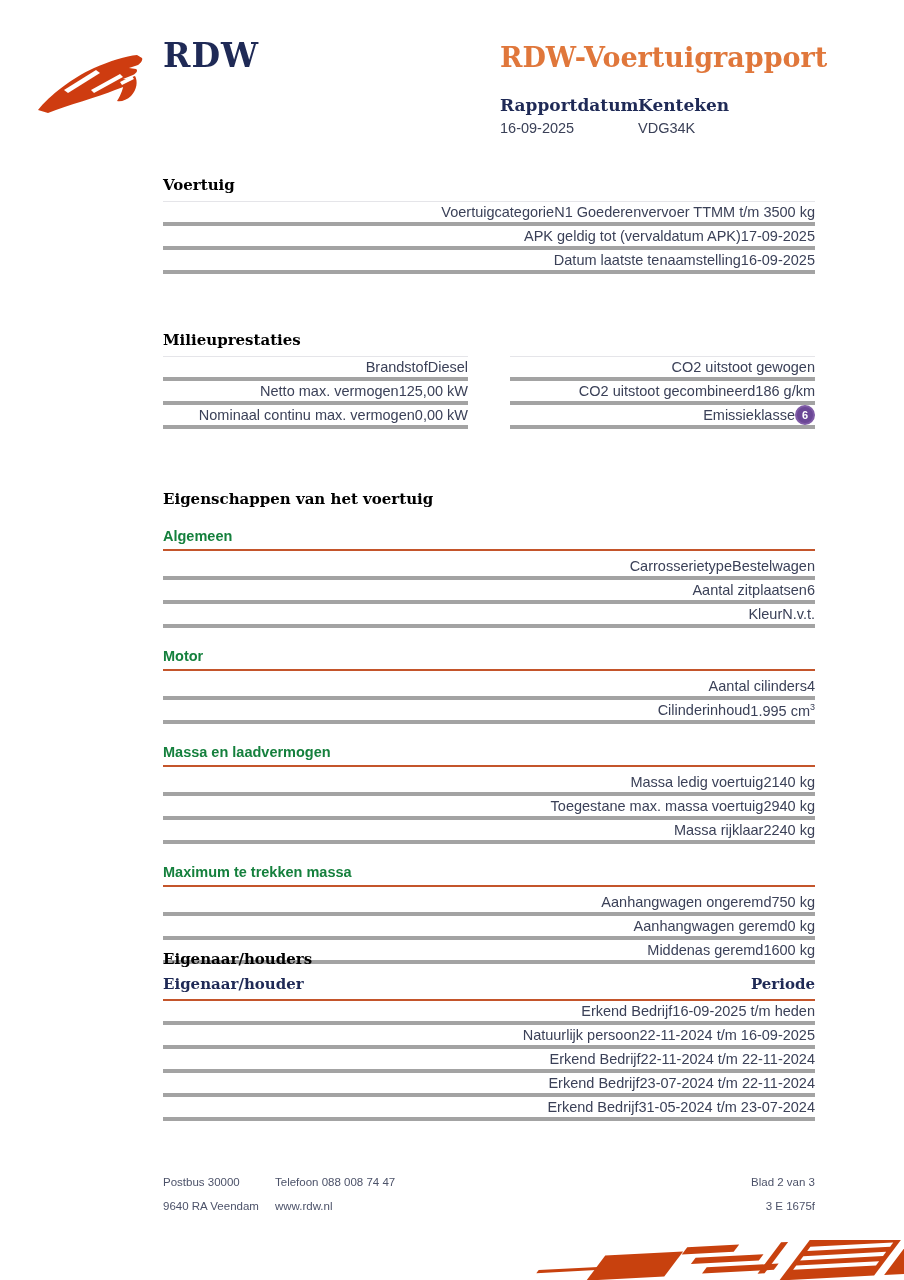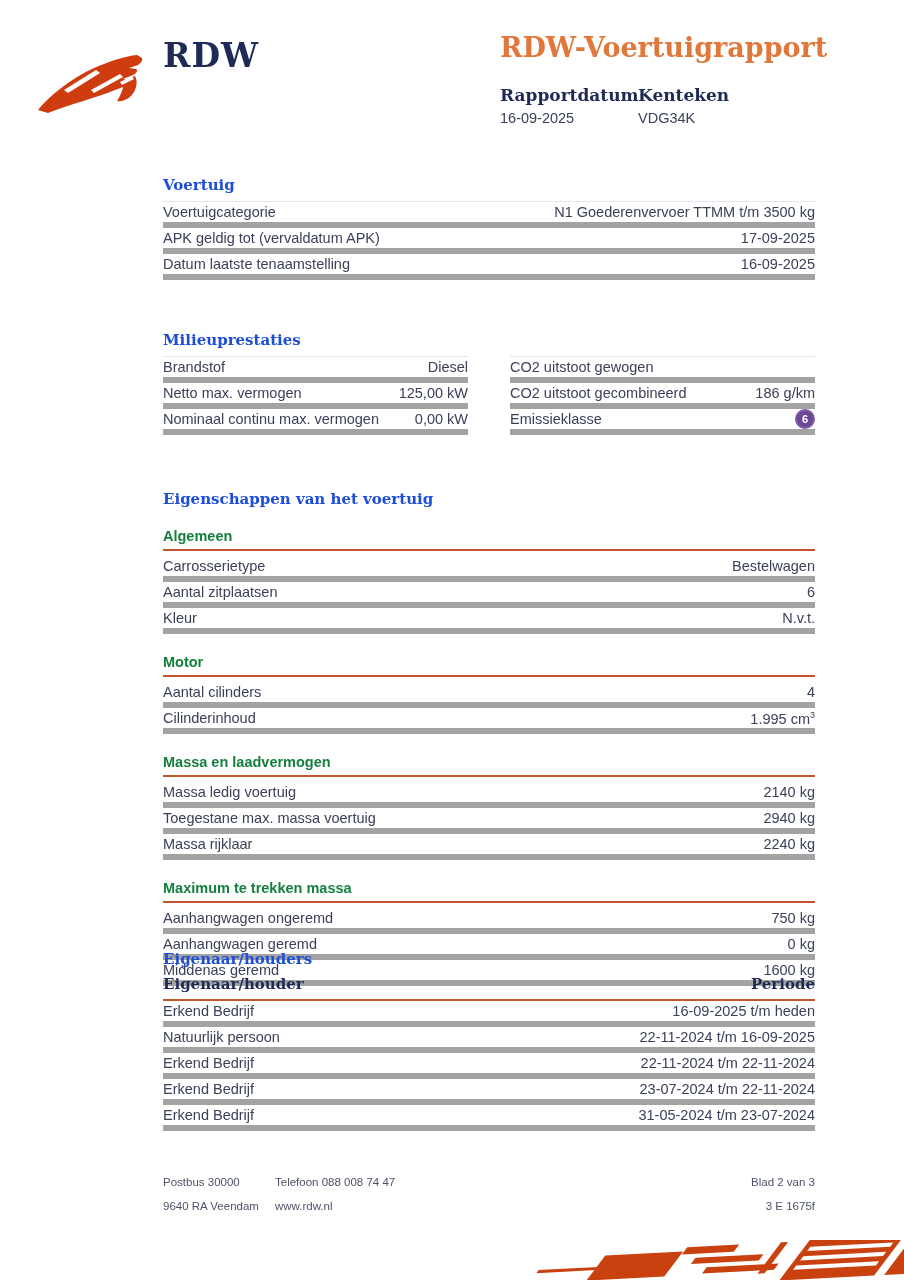--- a/index.html
+++ b/index.html
@@ -10,42 +10,42 @@
     margin:0 auto;
   }
 
   
   .logo-feather { position:absolute; left:36px; top:48px; }
   .brand {
     position:absolute; left:163px; top:36px;
     font-family:"DejaVu Serif", serif; font-weight:700; font-size:33px;
     color:#1f2a56; letter-spacing:1px;
   }
-  .header-right { position:absolute; left:500px; top:32px; width:316px; }
+  .header-right { position:absolute; left:500px; top:42px; width:316px; }
   .doc-title {
     font-family:"DejaVu Serif", serif; font-weight:700; font-size:27px;
     color:#e0773b; white-space:nowrap;
   }
   .meta { display:flex; margin-top:22px; }
   .meta-col { width:138px; }
   .meta-label {
     font-family:"DejaVu Serif", serif; font-weight:700; font-size:17px; color:#1f2a56;
   }
   .meta-value { font-size:14.5px; margin-top:5px; color:#3b4158; }
 
   
   .section { position:absolute; left:163px; width:652px; }
   .sec-heading {
     font-family:"DejaVu Serif", serif; font-weight:700; font-size:15px;
-    color:#1d4ed8; margin-bottom:7px;
+    color:#000000; margin-bottom:7px;
   }
   .rows.topline { border-top:1px solid #e5e5e9; }
   .row {
-    display:flex; justify-content:space-between; align-items:center;
-    height:20px; border-bottom:6px solid #a3a3a3; font-size:14.5px;
+    display:flex; justify-content:flex-end; align-items:center;
+    height:20px; border-bottom:4px solid #a3a3a3; font-size:14.5px;
   }
   .row .label { white-space:nowrap; }
   .row .value { text-align:right; white-space:nowrap; }
   sup { font-size:9px; vertical-align:super; }
 
   .sec-voertuig { top:176px; }
 
   .sec-milieu { top:331px; }
   .milieu-cols { display:flex; }
   .milieu-col-left  { width:305px; }

